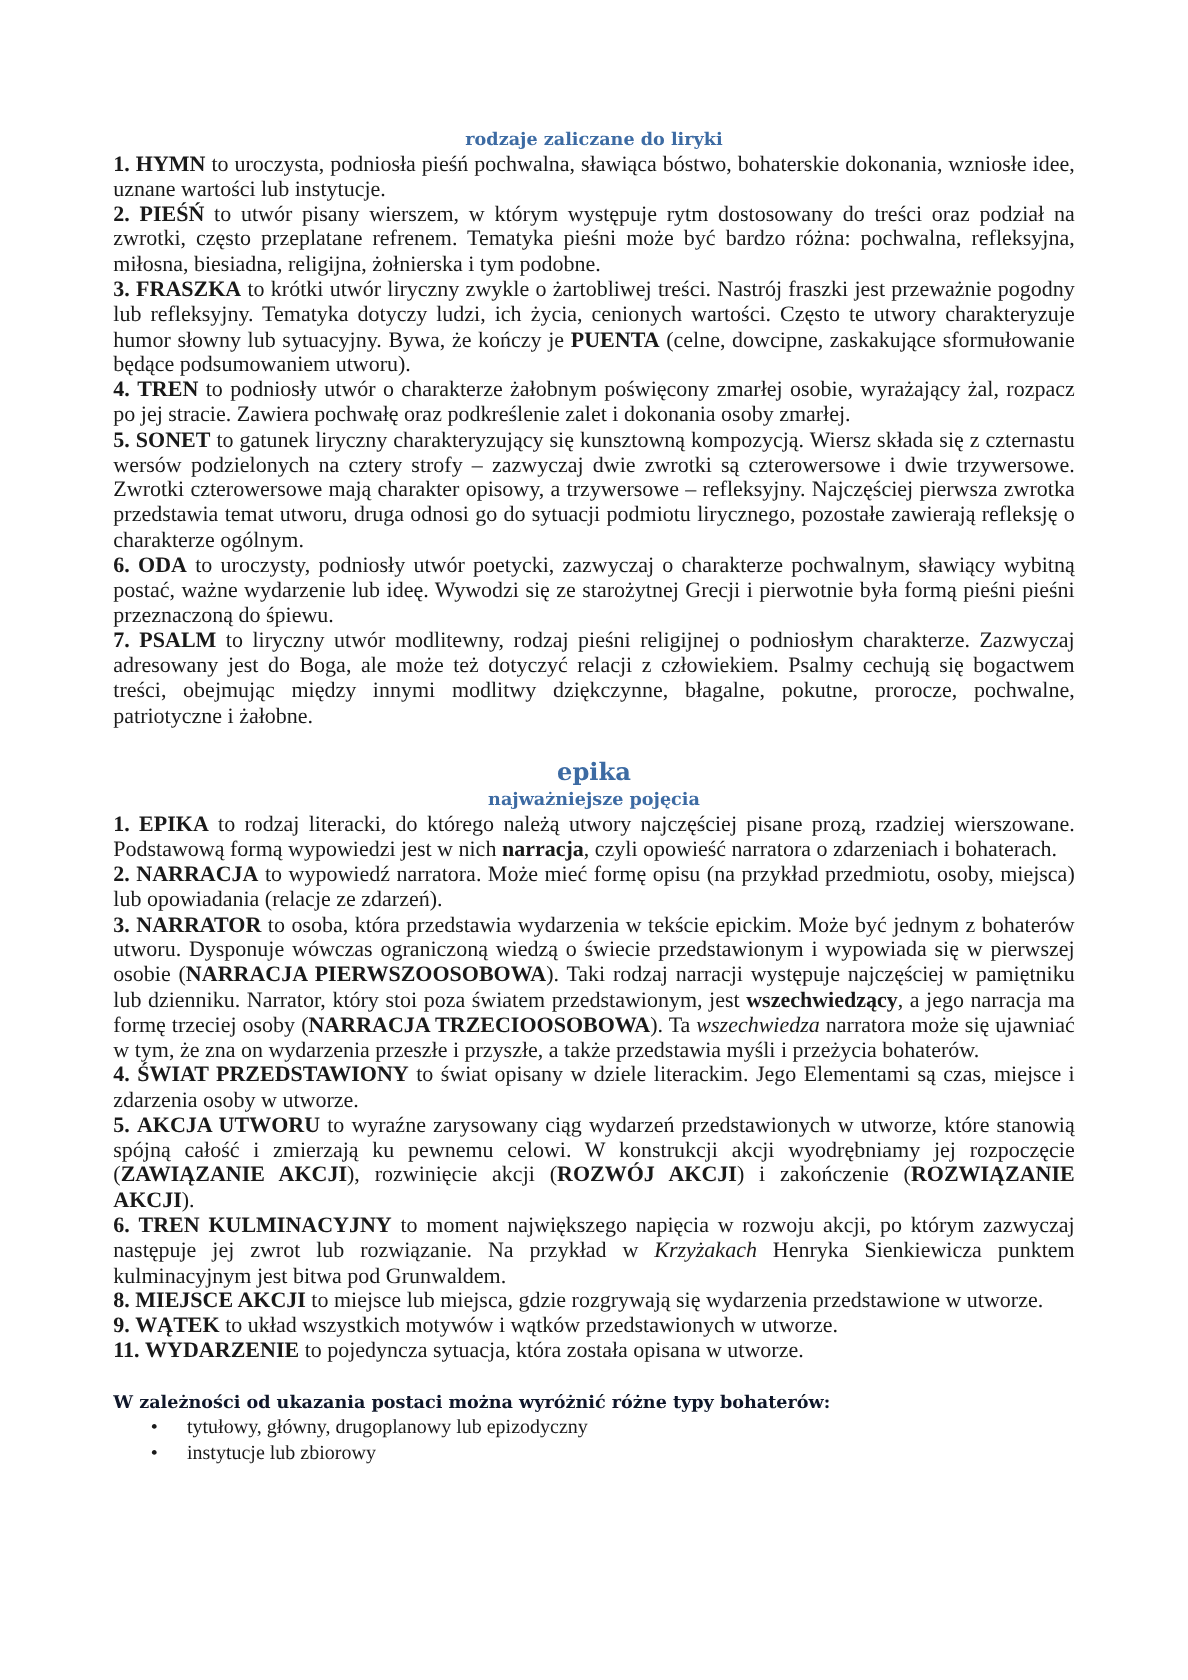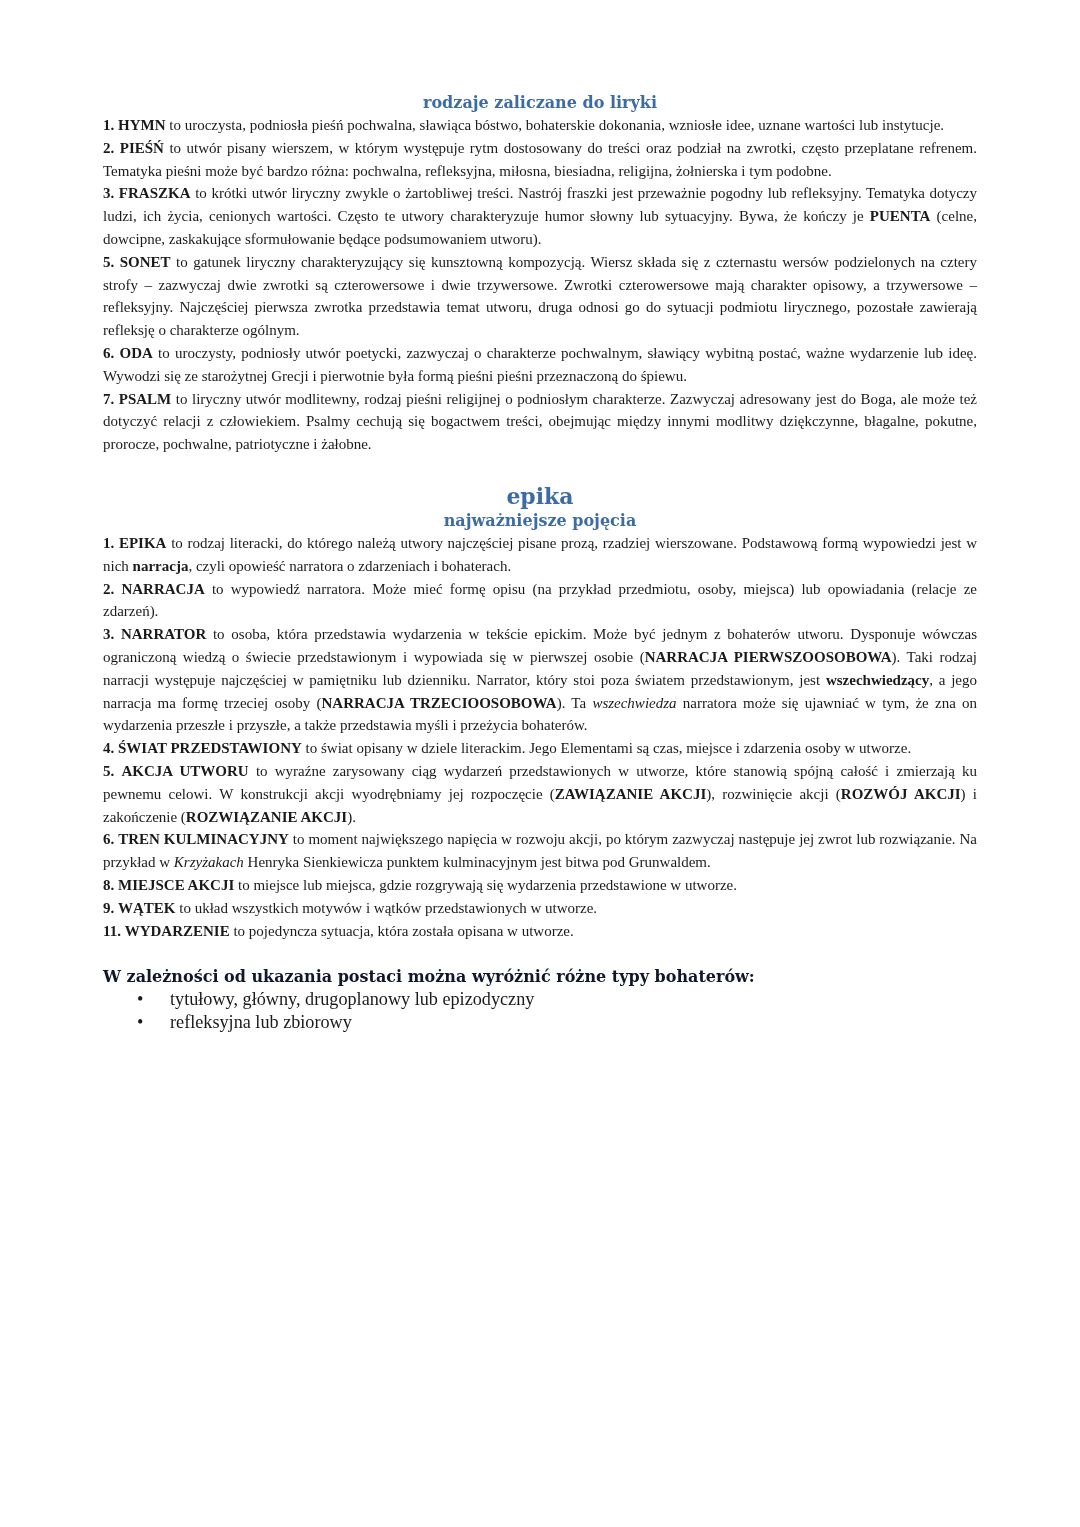--- a/index.html
+++ b/index.html
@@ -11,21 +11,21 @@
       width: 1080px;
       height: 1527px;
       position: relative;
       overflow: hidden;
       font-family: "Liberation Serif", serif;
       color: #1a1a1a;
     }
     .page {
       position: absolute;
       left: 103px;
-      top: 92px;
+      top: 116px;
       width: 874px;
     }
     .h-sub {
       text-align: center;
       font-family: "DejaVu Serif", serif;
       font-weight: bold;
       font-size: 16px;
       color: #3d6ba3;
       line-height: 22px;
       height: 22px;
@@ -33,21 +33,21 @@
     .h-main {
       text-align: center;
       font-family: "DejaVu Serif", serif;
       font-weight: bold;
       font-size: 22px;
       color: #3d6ba3;
       line-height: 28px;
       height: 28px;
     }
     .p {
-      font-size: 15px;
+      font-size: 20px;
       line-height: 22.8px;
       text-align: justify;
       margin: 0;
     }
     .p b { font-weight: bold; }
     .p i { font-style: italic; }
     .gap1 { height: 26px; }
     .gap2 { height: 24px; }
     .h-lead {
       font-family: "DejaVu Serif", serif;
@@ -82,20 +82,21 @@
 <div class="page">
 
   <div class="h-sub">rodzaje zaliczane do liryki</div>
 
   <p class="p"><b>1.</b> <b>HYMN</b><span> to uroczysta, podniosła pieśń pochwalna, sławiąca bóstwo, bohaterskie dokonania, wzniosłe idee, uznane wartości lub instytucje.</span></p>
 
   <p class="p"><b>2.</b> <b>PIEŚŃ</b><span> to utwór pisany wierszem, w którym występuje rytm dostosowany do treści oraz podział na zwrotki, często przeplatane refrenem. Tematyka pieśni może być bardzo różna: pochwalna, refleksyjna, miłosna, biesiadna, religijna, żołnierska i tym podobne.</span></p>
 
   <p class="p"><b>3.</b> <b>FRASZKA</b><span> to krótki utwór liryczny zwykle o żartobliwej treści. Nastrój fraszki jest przeważnie pogodny lub refleksyjny. Tematyka dotyczy ludzi, ich życia, cenionych wartości. Często te utwory charakteryzuje humor słowny lub sytuacyjny. Bywa, że kończy je </span><b>PUENTA</b><span> (celne, dowcipne, zaskakujące sformułowanie będące podsumowaniem utworu).</span></p>
 
+  <p class="p"><b>4.</b> <b>TREN</b><span> to podniosły utwór o charakterze żałobnym poświęcony zmarłej osobie, wyrażający żal, rozpacz po jej stracie. Zawiera pochwałę oraz podkreślenie zalet i dokonania osoby zmarłej.</span></p>
 
   <p class="p"><b>5.</b> <b>SONET</b><span> to gatunek liryczny charakteryzujący się kunsztowną kompozycją. Wiersz składa się z czternastu wersów podzielonych na cztery strofy – zazwyczaj dwie zwrotki są czterowersowe i dwie trzywersowe. Zwrotki czterowersowe mają charakter opisowy, a trzywersowe – refleksyjny. Najczęściej pierwsza zwrotka przedstawia temat utworu, druga odnosi go do sytuacji podmiotu lirycznego, pozostałe zawierają refleksję o charakterze ogólnym.</span></p>
 
   <p class="p"><b>6.</b> <b>ODA</b><span> to uroczysty, podniosły utwór poetycki, zazwyczaj o charakterze pochwalnym, sławiący wybitną postać, ważne wydarzenie lub ideę. Wywodzi się ze starożytnej Grecji i pierwotnie była formą pieśni pieśni przeznaczoną do śpiewu.</span></p>
 
   <p class="p"><b>7.</b> <b>PSALM</b><span> to liryczny utwór modlitewny, rodzaj pieśni religijnej o podniosłym charakterze. Zazwyczaj adresowany jest do Boga, ale może też dotyczyć relacji z człowiekiem. Psalmy cechują się bogactwem treści, obejmując między innymi modlitwy dziękczynne, błagalne, pokutne, prorocze, pochwalne, patriotyczne i żałobne.</span></p>
 
   <div class="gap1"></div>
 
   <div class="h-main">epika</div>
@@ -121,16 +122,16 @@
 
   <p class="p"><b>11.</b> <b>WYDARZENIE</b><span> to pojedyncza sytuacja, która została opisana w utworze.</span></p>
 
 
   <div class="gap2"></div>
 
   <div class="h-lead">W zależności od ukazania postaci można wyróżnić różne typy bohaterów:</div>
 
   <ul class="bul">
     <li><span class="dot">•</span><span class="txt">tytułowy, główny, drugoplanowy lub epizodyczny</span></li>
-    <li><span class="dot">•</span><span class="txt">refleksyjna lub zbiorowy</span></li>
+    <li><span class="dot">•</span><span class="txt">instytucje lub zbiorowy</span></li>
   </ul>
 
 </div>
 
 </body></html>

